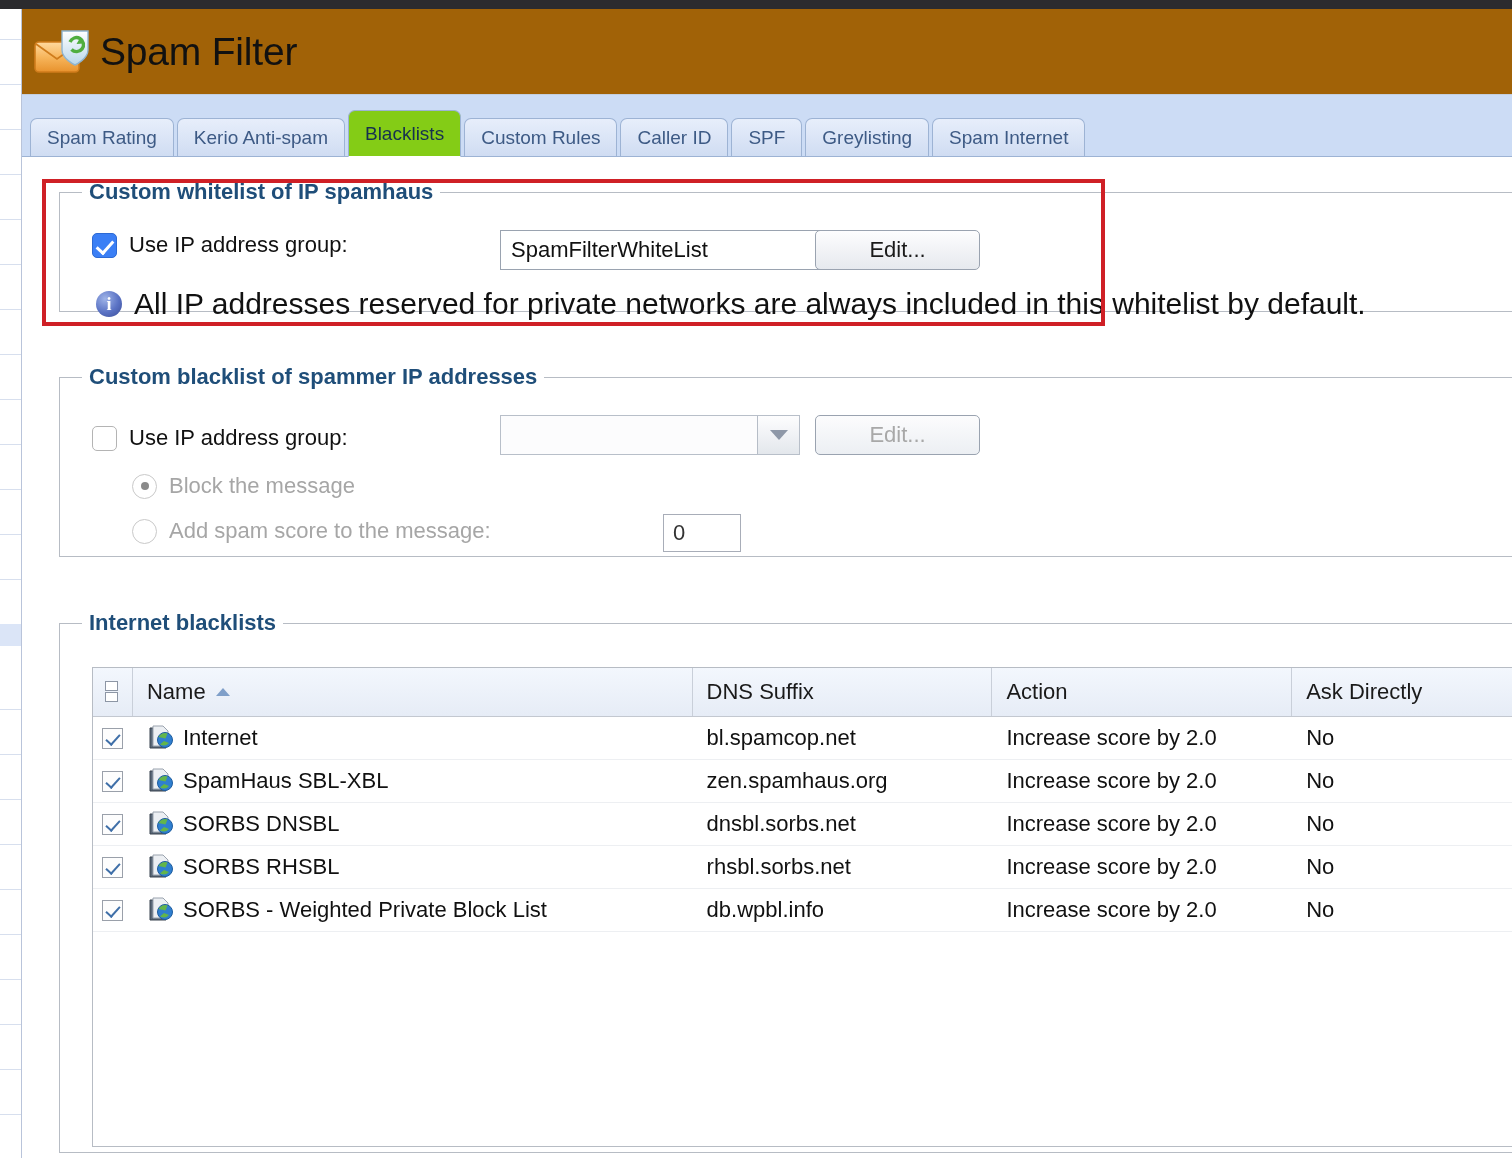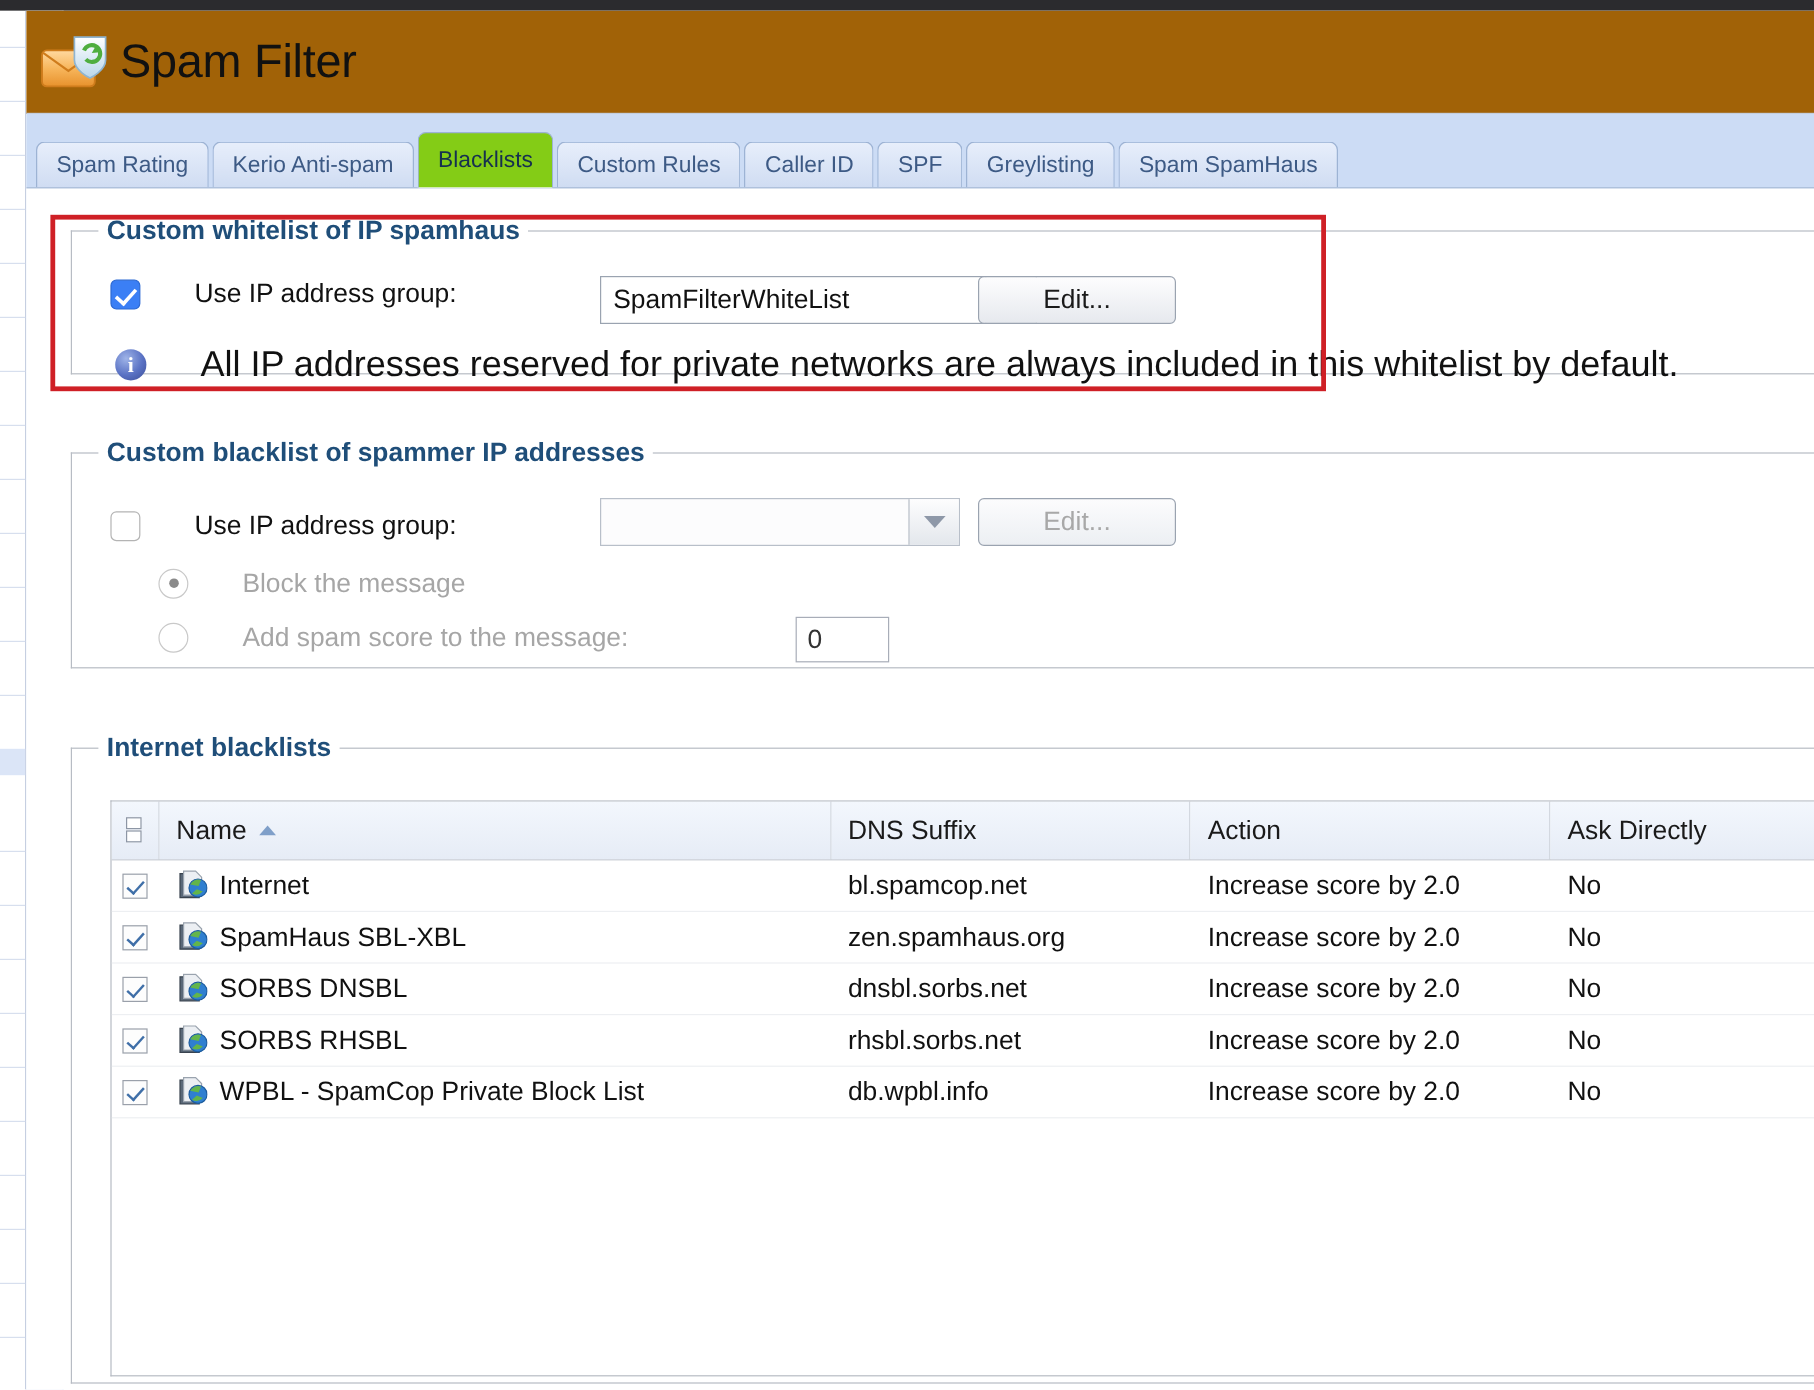--- a/index.html
+++ b/index.html
@@ -91,21 +91,21 @@
   .fs-legend{
     position:absolute;top:-14px;left:22px;background:#ffffff;
     padding:0 7px;font-size:22px;font-weight:bold;color:#1f4e79;
     white-space:nowrap;
   }
   #fs-white{left:35px;top:35px;width:1500px;height:120px;}
   #fs-black{left:35px;top:220px;width:1500px;height:180px;}
   #fs-inet {left:35px;top:466px;width:1500px;height:530px;}
 
   
-  .row{position:absolute;display:flex;align-items:center;gap:33px;}
+  .row{position:absolute;display:flex;align-items:center;}
   .cb{
     width:25px;height:25px;border-radius:5px;box-sizing:border-box;
     flex:0 0 auto;position:relative;
   }
   .cb.on{background:#3b7ff5;border:1px solid #2d6ad4;}
   .cb.on:after{
     content:"";position:absolute;left:7px;top:3px;width:7px;height:14px;
     border:solid #fff;border-width:0 3px 3px 0;transform:rotate(42deg);
   }
   .cb.off{background:#ffffff;border:1px solid #b4b4b4;}
@@ -277,21 +277,21 @@
 
   <div class="tabstrip">
     <div class="tabs">
       <div class="tab">Spam Rating</div>
       <div class="tab">Kerio Anti-spam</div>
       <div class="tab active">Blacklists</div>
       <div class="tab">Custom Rules</div>
       <div class="tab">Caller ID</div>
       <div class="tab">SPF</div>
       <div class="tab">Greylisting</div>
-      <div class="tab">Spam SpamHaus</div>
+      <div class="tab">Spam Internet</div>
     </div>
   </div>
 
   <div class="panel">
 
     <div class="redbox"></div>
 
     <fieldset class="fs" id="fs-white">
       <div class="fs-legend">Custom whitelist of IP spamhaus</div>
     </fieldset>
@@ -439,21 +439,21 @@
               <div class="rowcb on"></div>
             </div>
             <div class="td c-name">
               <span class="doc-ico"><svg width="26" height="26" viewBox="0 0 26 26">
                   <path d="M3 3 h11 l5 5 v15 h-16 z" fill="#5a6878" stroke="#39434f" stroke-width="1"></path>
                   <path d="M6 1 h10 l5 5 v15 h-15 z" fill="#eceff3" stroke="#9aa3ae" stroke-width="1"></path>
                   <circle cx="18" cy="15" r="7.5" fill="#2f7fd0" stroke="#1d5c9e" stroke-width="1"></circle>
                   <path d="M11.5 12 a7.5 7.5 0 0 1 9 -3.6 l-2 5 z" fill="#63b54a"></path>
                   <path d="M13 19.5 a7.5 7.5 0 0 0 9 -1.5 l-5 -2 z" fill="#63b54a"></path>
                 </svg></span>
-              <span>WPBL - SpamCop Private Block List</span>
+              <span>SORBS - Weighted Private Block List</span>
             </div>
             <div class="td c-dns">db.wpbl.info</div>
             <div class="td c-act">Increase score by 2.0</div>
             <div class="td c-ask">No</div>
           </div>
         </div>
     </div>
 
   </div>
 </div>

